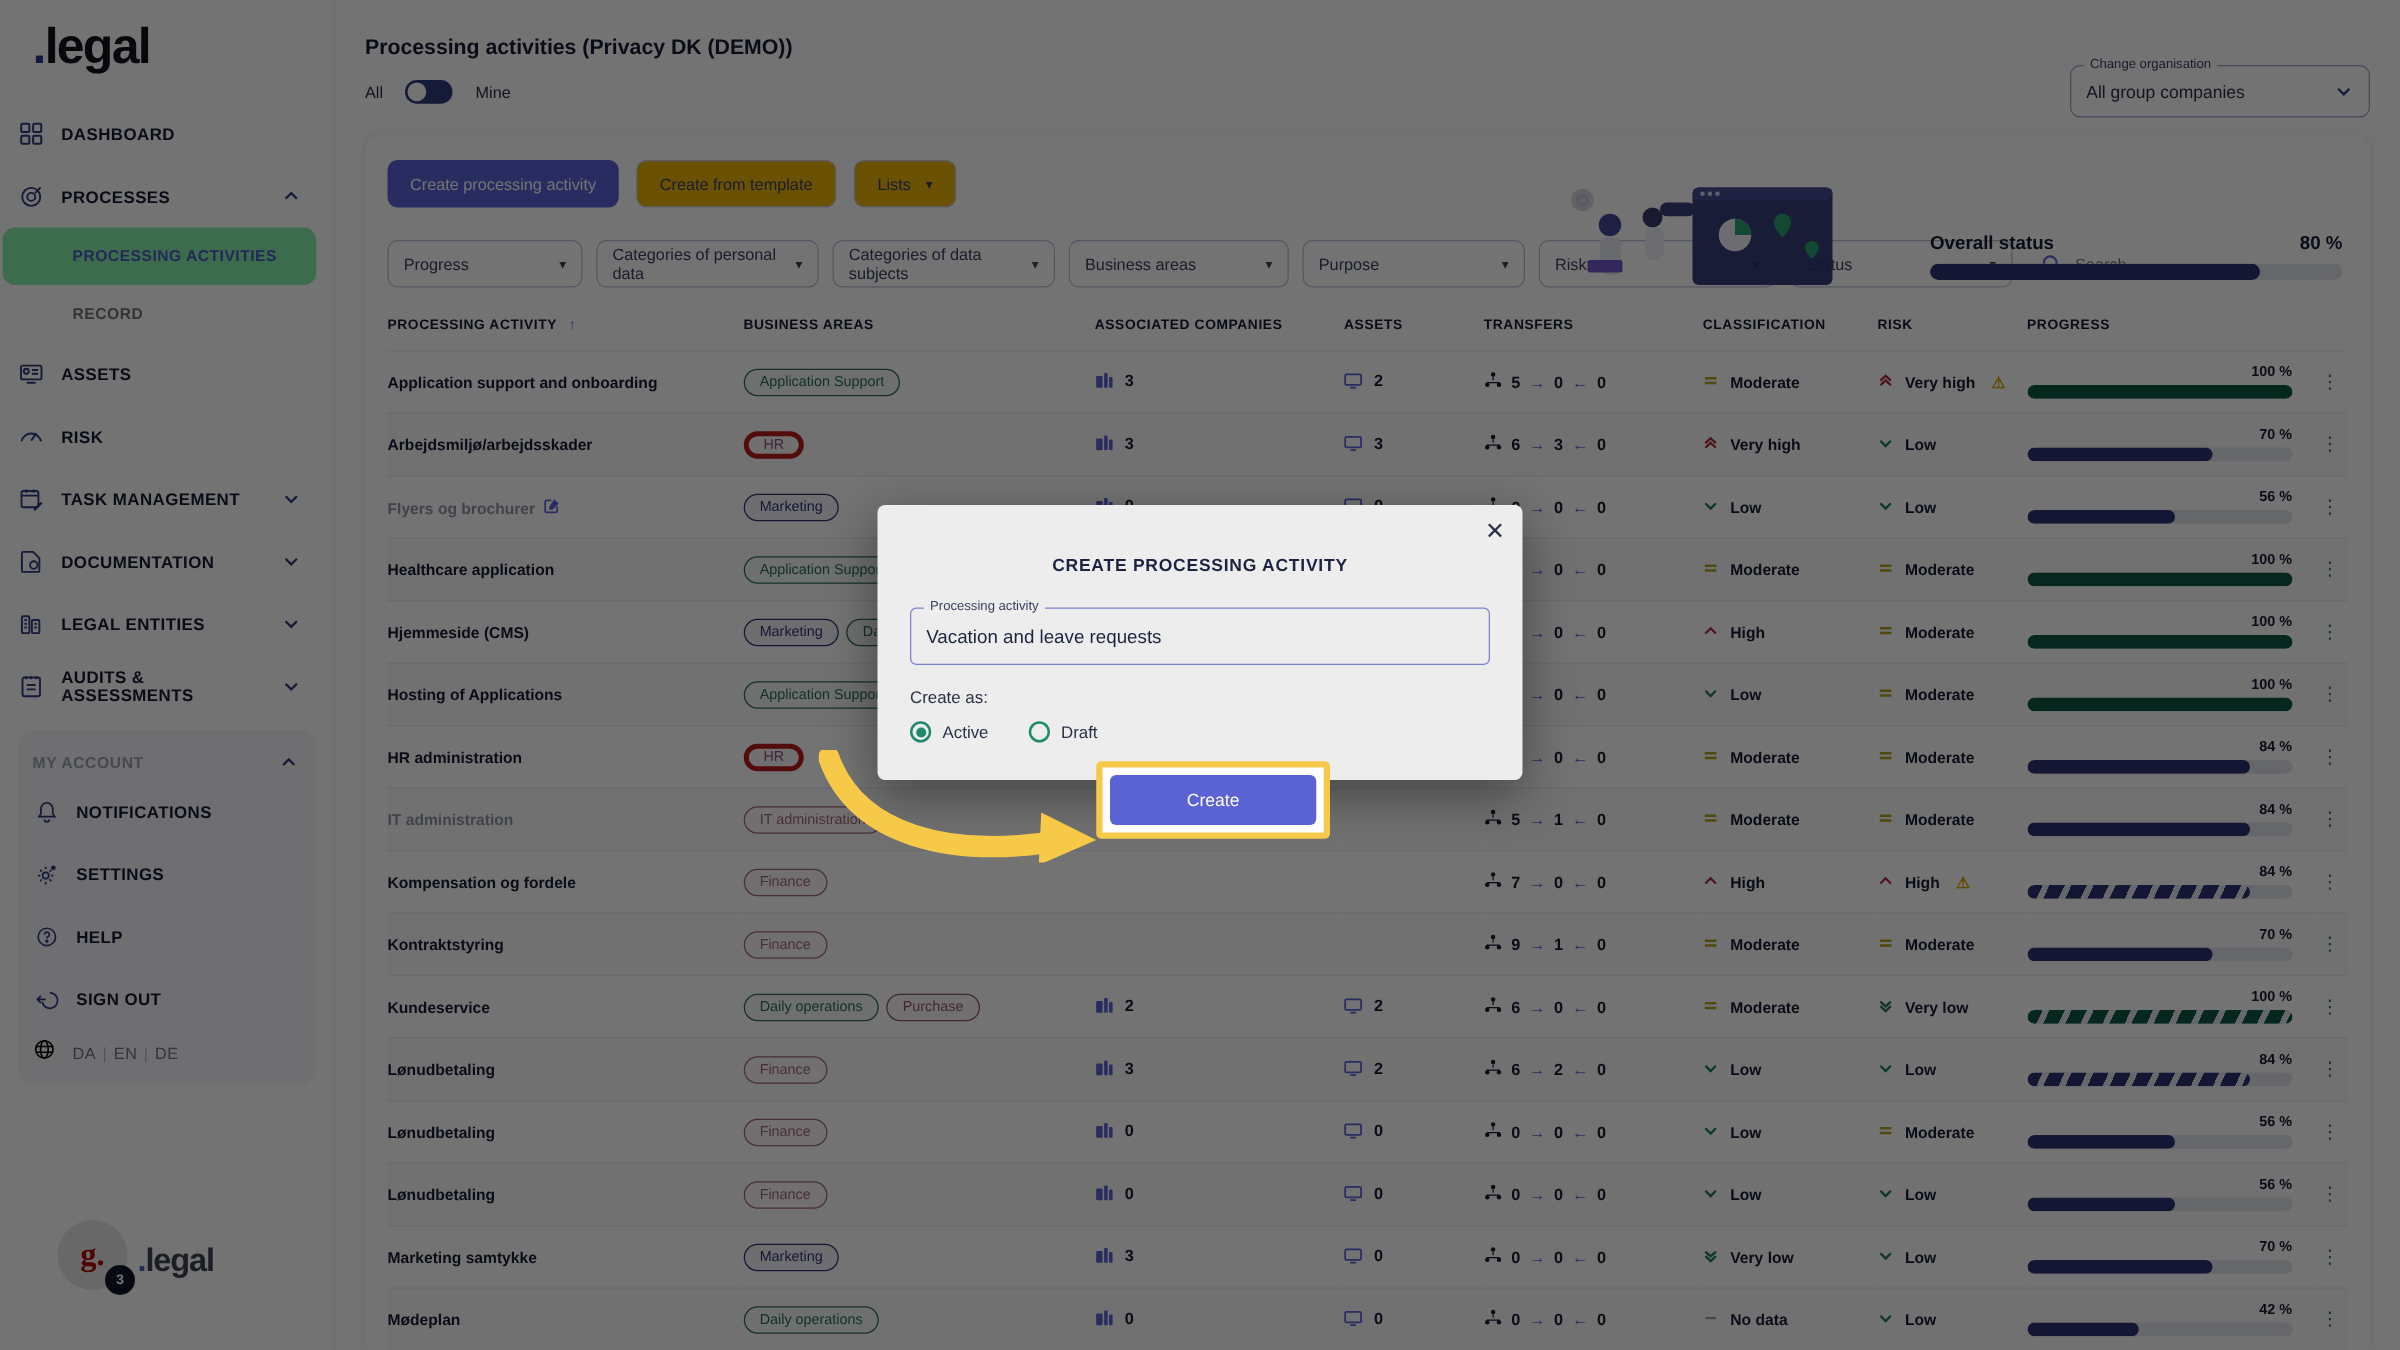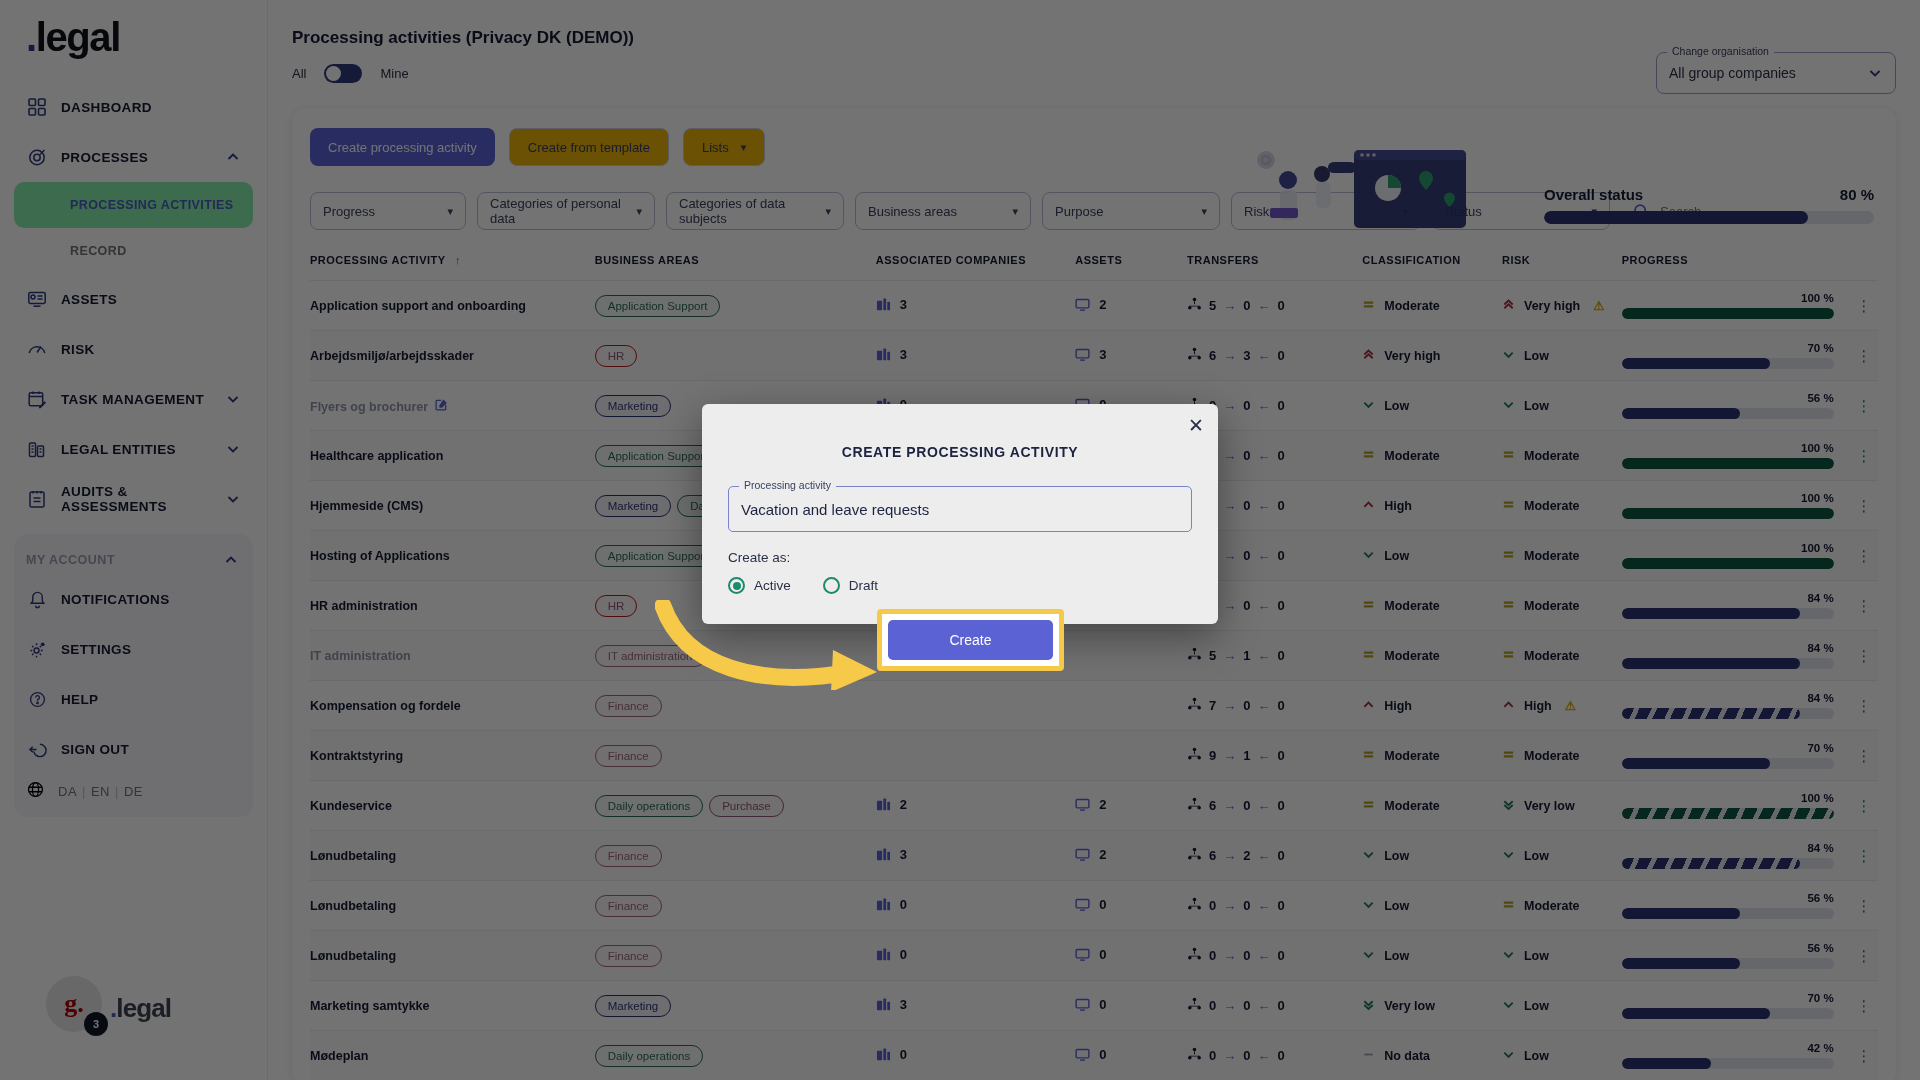--- a/index.html
+++ b/index.html
@@ -29,21 +29,21 @@
   .brand {
     height: 74px; display: flex; align-items: center;
     padding-left: 26px;
   }
   .brand-text {
     font-size: 40px; font-weight: 700; color: #10131c;
     letter-spacing: -1.4px;
   }
   .brand-dot { color: #2e3a8c; }
 
-  .nav-list { padding: 8px 14px 0 14px; }
+  .nav-list { padding: 8px 14px 0 2px; }
   .nav-item {
     display: flex; align-items: center;
     height: 50px; border-radius: 10px;
     padding: 0 12px; cursor: pointer;
     gap: 13px;
   }
   .nav-item .ico { width: 22px; height: 22px; flex: 0 0 22px; color: #2f3a7c; display:flex; align-items:center; justify-content:center;}
   .nav-label {
     font-size: 13.5px; font-weight: 700; color: #141a33;
     letter-spacing: 0.35px; flex: 1;
@@ -168,21 +168,21 @@
   }
   tbody tr:nth-child(even) { background: #fbfbfd; }
   .pa-name { font-weight: 700; font-size: 12.5px; }
   .pa-name.muted { color: #8e93a8; }
   .edit-ico { margin-left: 7px; color:#5a62d4; }
 
   .chip {
     display:inline-flex; align-items:center; height: 22px; padding: 0 12px;
     border-radius: 12px; font-size: 11.5px; margin-right: 6px; white-space:nowrap;
   }
-  .chip-hr { border:1px solid #b91c1c; color:#8d5876; background: #fdf6f9; }
+  .chip-hr { border:4px solid #b91c1c; color:#8d5876; background: #fdf6f9; }
   .chip-mkt { border:1px solid #2e3474; color:#2e3474; background:#f3f4fb; }
   .chip-app { border:1px solid #2d6b59; color:#2d6b59; background:#f1f8f5; }
   .chip-daily { border:1px solid #2d6b59; color:#2d6b59; background:#f1f8f5; }
   .chip-fin { border:1px solid #a0677f; color:#a0677f; background:#fdf7fa; }
   .chip-it { border:1px solid #a0677f; color:#a0677f; background:#fdf7fa; }
   .chip-pur { border:1px solid #8d5876; color:#8d5876; background:#fdf6f9; }
 
   .cell-ico { display:inline-flex; align-items:center; gap: 9px; font-weight:700; }
   .cell-ico .g { color:#5a62d4; display:flex; }
   .tr-cell { display:flex; align-items:center; gap: 7px; font-weight:700; }
@@ -343,20 +343,34 @@
             </svg>
         </span>
         <span class="nav-label">TASK MANAGEMENT</span>
         <span class="chev">
           <svg width="16" height="16" viewBox="0 0 16 16" fill="none" stroke="currentColor" stroke-width="1.8">
               <path d="M3.5 6 L8 10.5 L12.5 6"></path>
             </svg>
         </span>
       </div>
 
+      <div class="nav-item">
+        <span class="ico">
+          <svg width="20" height="20" viewBox="0 0 20 20" fill="none" stroke="currentColor" stroke-width="1.5">
+              <path d="M3.5 2.5h8l5 5v10a1 1 0 0 1-1 1h-12a1 1 0 0 1-1-1v-14a1 1 0 0 1 1-1z"></path>
+              <circle cx="12" cy="13" r="3"></circle>
+            </svg>
+        </span>
+        <span class="nav-label">DOCUMENTATION</span>
+        <span class="chev">
+          <svg width="16" height="16" viewBox="0 0 16 16" fill="none" stroke="currentColor" stroke-width="1.8">
+              <path d="M3.5 6 L8 10.5 L12.5 6"></path>
+            </svg>
+        </span>
+      </div>
 
       <div class="nav-item">
         <span class="ico">
           <svg width="20" height="20" viewBox="0 0 20 20" fill="none" stroke="currentColor" stroke-width="1.5">
               <rect x="2.5" y="4" width="6" height="13.5" rx="1"></rect>
               <rect x="10.5" y="7" width="6" height="10.5" rx="1"></rect>
               <path d="M4.5 7h2M4.5 10h2M4.5 13h2M12.5 10h2M12.5 13h2"></path>
             </svg>
         </span>
         <span class="nav-label">LEGAL ENTITIES</span>

